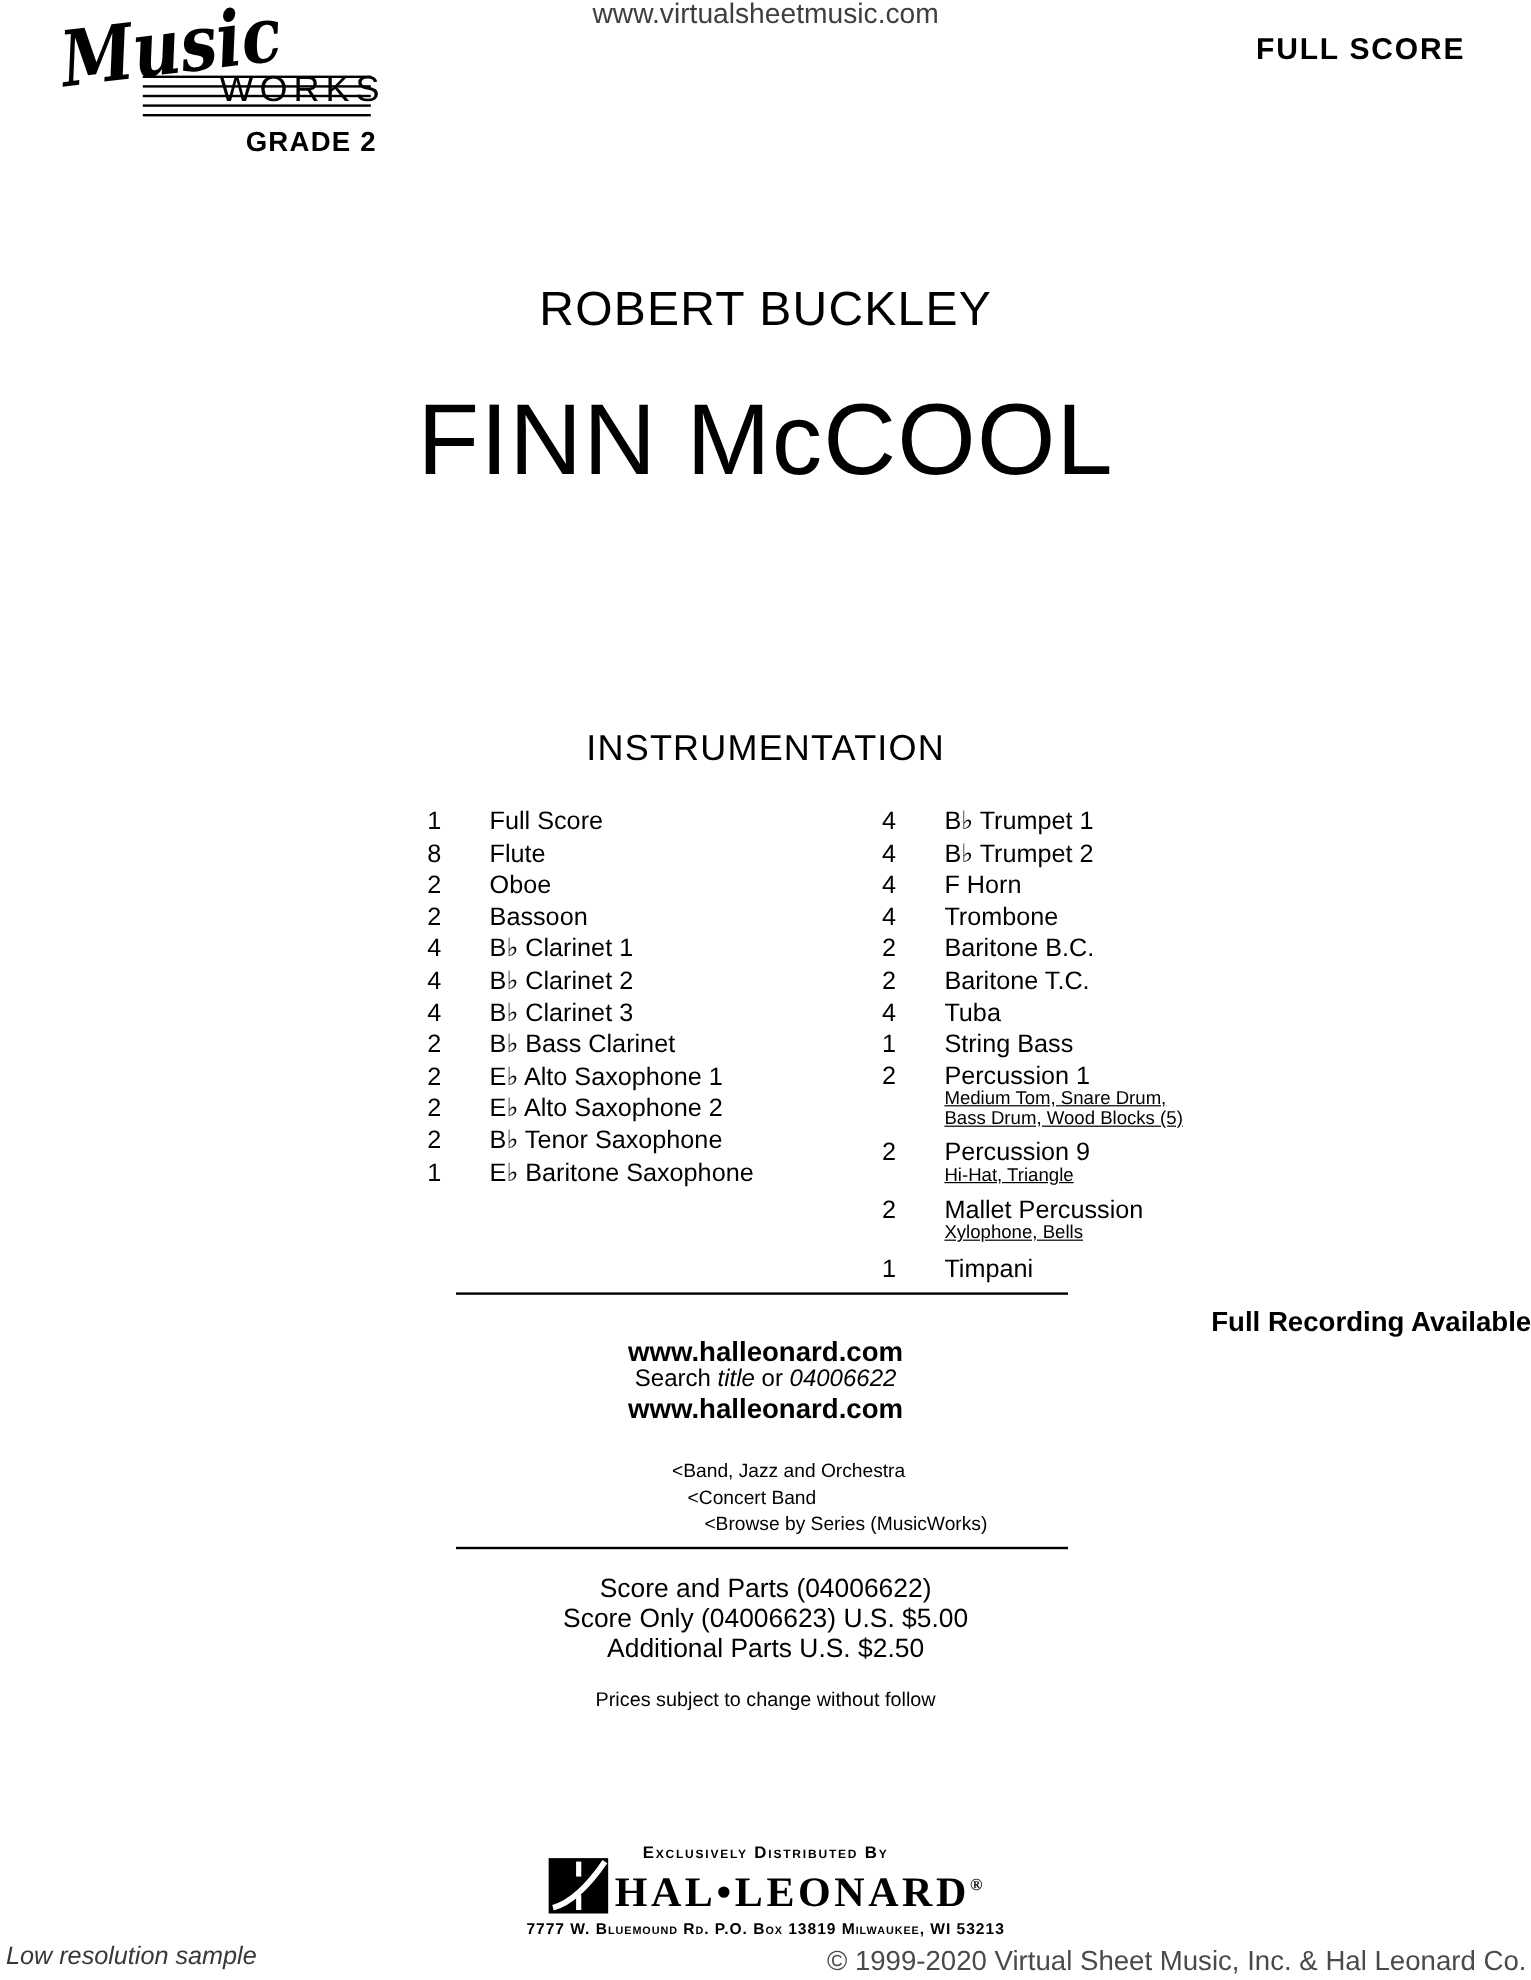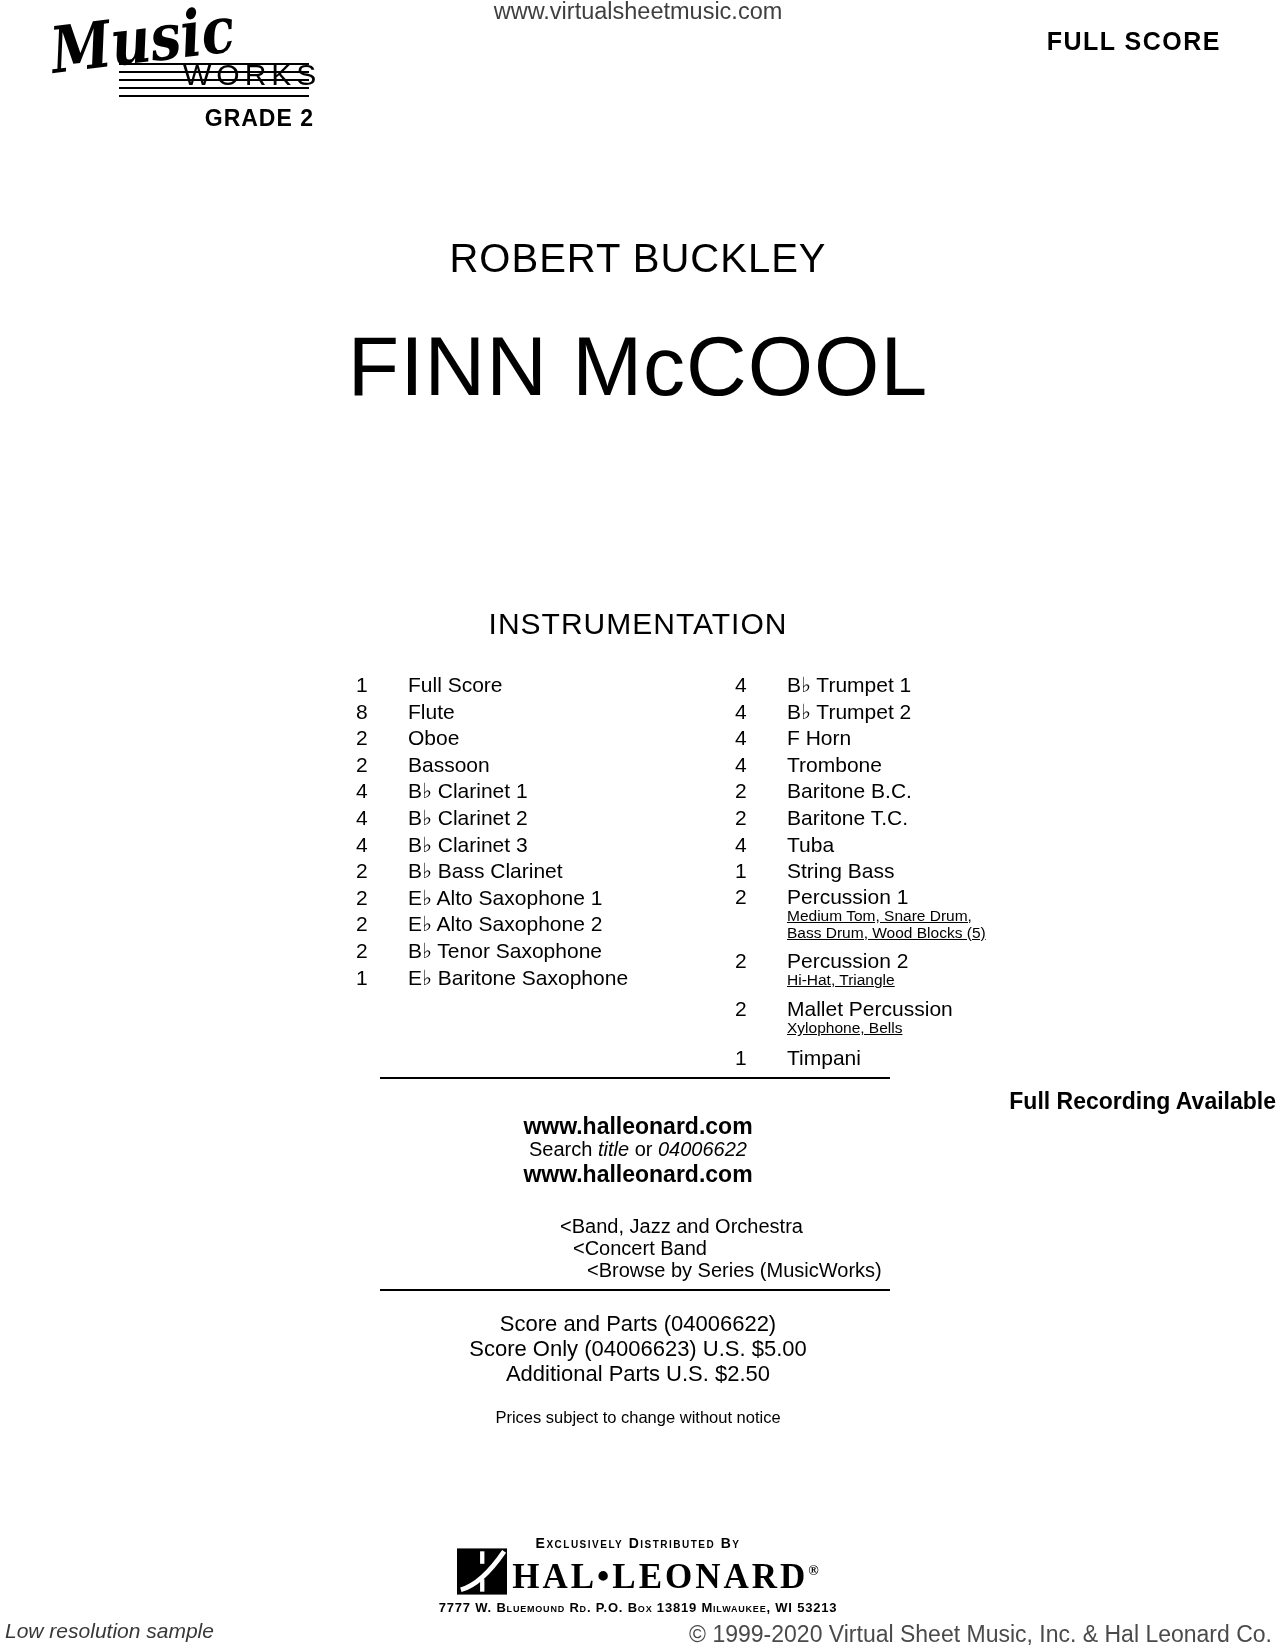--- a/index.html
+++ b/index.html
@@ -41,21 +41,21 @@
   .rule-1{top:1077px}.rule-2{top:1289px}
 
   .recording{position:absolute;top:1089px;left:0;width:100%;text-align:center;}
   .rec-line1{font-size:23px;font-weight:bold;line-height:25px;text-align:right;}
   .rec-line2{font-size:23px;font-weight:bold;line-height:24px;}
   .rec-search{font-size:20px;line-height:23px;}
   .rec-search .it{font-style:italic;}
   .rec-intro{font-size:20px;line-height:22px;margin-top:7px;}
   .rec-site2{font-size:23px;font-weight:bold;line-height:25px;margin-top:1px;}
 
-  .path-steps{position:absolute;left:560px;top:1216px;font-size:20px;line-height:21.8px;}
+  .path-steps{position:absolute;left:560px;top:1216px;font-size:16px;line-height:21.8px;}
   .path-step:nth-child(2){margin-left:13px;}
   .path-step:nth-child(3){margin-left:27px;}
 
   .ordering{position:absolute;top:1312px;left:0;width:100%;text-align:center;
             font-size:22px;line-height:24.8px;}
   .notice{position:absolute;top:1408px;left:0;width:100%;text-align:center;font-size:16.5px;}
 
   .distributed{position:absolute;top:1535px;left:0;width:100%;text-align:center;
                font-size:14px;font-weight:bold;font-variant:small-caps;letter-spacing:1.5px;}
   .hl-row{position:absolute;top:1548px;left:0;width:100%;display:flex;
@@ -223,21 +223,21 @@
           <div>Percussion 1</div>
           <div class="sub">
             <div>Medium Tom, Snare Drum,</div>
             <div>Bass Drum, Wood Blocks (5)</div>
           </div>
         </span>
       </div>
       <div class="instr-row has-sub">
         <span class="count">2</span>
         <span class="iname">
-          <div>Percussion 2</div>
+          <div>Percussion 9</div>
           <div class="sub">
             <div>Hi-Hat, Triangle</div>
           </div>
         </span>
       </div>
       <div class="instr-row has-sub">
         <span class="count">2</span>
         <span class="iname">
           <div>Mallet Percussion</div>
           <div class="sub">
@@ -267,21 +267,21 @@
       <div class="path-step">&lt;Browse by Series (MusicWorks)</div>
     </div>
 
   <div class="rule rule-2"></div>
 
   <div class="ordering" id="ordering">
       <div>Score and Parts (04006622)</div>
       <div>Score Only (04006623) U.S. $5.00</div>
       <div>Additional Parts U.S. $2.50</div>
     </div>
-  <div class="notice">Prices subject to change without notice</div>
+  <div class="notice">Prices subject to change without follow</div>
 
   <div class="distributed">Exclusively Distributed By</div>
   <div class="hl-row">
     <svg class="hl-icon" viewBox="0 0 52 48" xmlns="http://www.w3.org/2000/svg">
       <rect width="52" height="48" fill="#000"></rect>
       <rect x="24" y="3" width="4.5" height="13" fill="#fff"></rect>
       <rect x="24" y="32" width="4.5" height="13" fill="#fff"></rect>
       <path d="M4 43 C 18 39, 34 25, 49 3" stroke="#fff" stroke-width="5" fill="none"></path>
     </svg>
     <span class="hl-word"><span>HAL•LEONARD</span><span class="reg">®</span></span>

